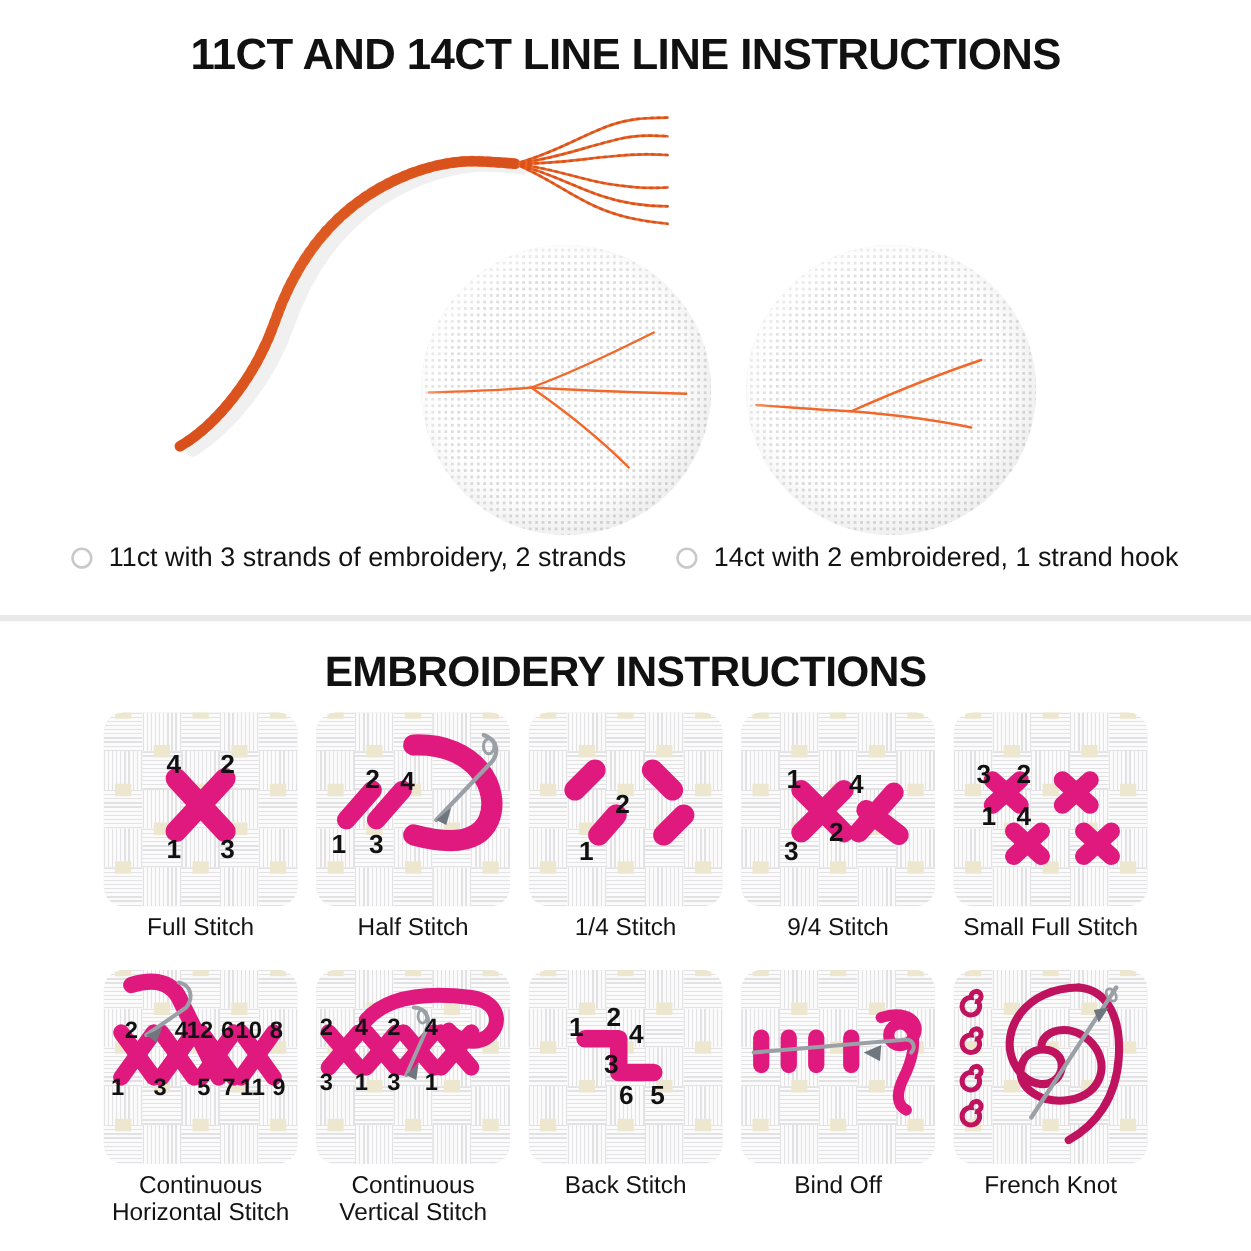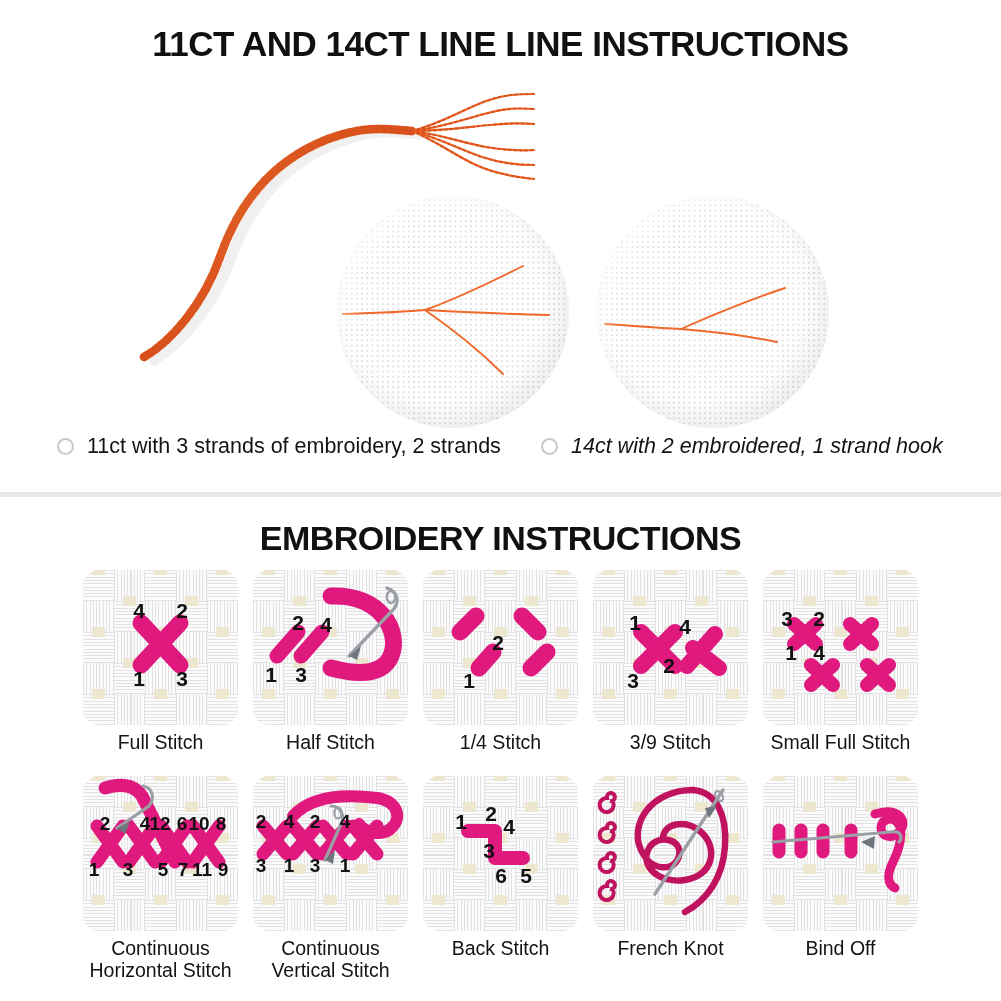--- a/index.html
+++ b/index.html
@@ -65,21 +65,21 @@
     border-right:14px solid #e8453c;
   }
   .ring-bullet{
     width:13px;height:13px;border-radius:50%;
     border:2px solid #c9c9c9;flex:none;
   }
   .note-text{font-size:22px;color:#131313;white-space:nowrap;}
 
   .caption-row{position:absolute;display:flex;align-items:center;gap:13px;}
   #caption-11ct{left:57px;top:434px;}
-  #caption-14ct{left:541px;top:434px;font-style:italic;}
+  #caption-14ct{left:541px;top:434px;}
   .caption-text{font-size:21.5px;color:#131313;white-space:nowrap;}
 
   
   #stitch-grid{
     position:absolute;left:0;top:570px;width:1001px;
   }
   .stitch-row{
     display:flex;justify-content:center;gap:15px;
   }
   .stitch-cell{width:155px;}
@@ -434,21 +434,21 @@
             </g>
             <g font-family="Liberation Sans, sans-serif" font-size="21" font-weight="bold" fill="#111">
               <text x="42" y="60" text-anchor="middle">1</text>
               <text x="92" y="64" text-anchor="middle">4</text>
               <text x="40" y="118" text-anchor="middle">3</text>
               <text x="76" y="103" text-anchor="middle">2</text>
             </g>
           </svg>
         </div>
         <div class="label">
-          <span>3/9 Stitch</span>
+          <span>9/4 Stitch</span>
         </div>
       </div>
 
       <div class="stitch-cell">
         <div class="tile">
           <div class="weave">
               <div class="cell w-h" style="left: 0px; top: 0px; width: 31px; height: 31px;"></div>
               <div class="cell w-hole" style="left: 9.3px; top: -4.96px; width: 12.4px; height: 9.92px;"></div>
               <div class="cell w-v" style="left: 31px; top: 0px; width: 31px; height: 31px;"></div>
               <div class="cell w-h" style="left: 62px; top: 0px; width: 31px; height: 31px;"></div>
@@ -773,20 +773,81 @@
               <div class="cell w-h" style="left: 0px; top: 124px; width: 31px; height: 31px;"></div>
               <div class="cell w-hole" style="left: 9.3px; top: 119.04px; width: 12.4px; height: 9.92px;"></div>
               <div class="cell w-v" style="left: 31px; top: 124px; width: 31px; height: 31px;"></div>
               <div class="cell w-h" style="left: 62px; top: 124px; width: 31px; height: 31px;"></div>
               <div class="cell w-hole" style="left: 71.3px; top: 119.04px; width: 12.4px; height: 9.92px;"></div>
               <div class="cell w-v" style="left: 93px; top: 124px; width: 31px; height: 31px;"></div>
               <div class="cell w-h" style="left: 124px; top: 124px; width: 31px; height: 31px;"></div>
               <div class="cell w-hole" style="left: 133.3px; top: 119.04px; width: 12.4px; height: 9.92px;"></div>
             </div>
           <svg class="tile-svg" viewBox="0 0 155 155">
+            <g stroke="#e0197f" stroke-width="13" stroke-linecap="round" fill="none">
+              <path d="M16,54 L16,76"></path>
+              <path d="M38,54 L38,76"></path>
+              <path d="M60,54 L60,76"></path>
+              <path d="M88,54 L88,76"></path>
+            </g>
+            <path d="M112,38 C136,30 146,46 136,56 C128,64 118,60 118,52 C118,44 128,40 134,46 C142,54 136,74 130,86 C124,98 124,108 132,112" stroke="#e0197f" stroke-width="9" fill="none" stroke-linecap="round"></path>
+            <g>
+              <path d="M136,66 C140,62 138,54 128,56 L10,66" stroke="#9aa0a6" stroke-width="3.2" fill="none" stroke-linecap="round"></path>
+              <path d="M98,66 L112,60 L111,73 Z" fill="#6f767d"></path>
+            </g>
+          </svg>
+        </div>
+        <div class="label">
+          <span>Bind Off</span>
+        </div>
+      </div>
+
+      <div class="stitch-cell">
+        <div class="tile">
+          <div class="weave">
+              <div class="cell w-h" style="left: 0px; top: 0px; width: 31px; height: 31px;"></div>
+              <div class="cell w-hole" style="left: 9.3px; top: -4.96px; width: 12.4px; height: 9.92px;"></div>
+              <div class="cell w-v" style="left: 31px; top: 0px; width: 31px; height: 31px;"></div>
+              <div class="cell w-h" style="left: 62px; top: 0px; width: 31px; height: 31px;"></div>
+              <div class="cell w-hole" style="left: 71.3px; top: -4.96px; width: 12.4px; height: 9.92px;"></div>
+              <div class="cell w-v" style="left: 93px; top: 0px; width: 31px; height: 31px;"></div>
+              <div class="cell w-h" style="left: 124px; top: 0px; width: 31px; height: 31px;"></div>
+              <div class="cell w-hole" style="left: 133.3px; top: -4.96px; width: 12.4px; height: 9.92px;"></div>
+              <div class="cell w-v" style="left: 0px; top: 31px; width: 31px; height: 31px;"></div>
+              <div class="cell w-h" style="left: 31px; top: 31px; width: 31px; height: 31px;"></div>
+              <div class="cell w-hole" style="left: 40.3px; top: 26.04px; width: 12.4px; height: 9.92px;"></div>
+              <div class="cell w-v" style="left: 62px; top: 31px; width: 31px; height: 31px;"></div>
+              <div class="cell w-h" style="left: 93px; top: 31px; width: 31px; height: 31px;"></div>
+              <div class="cell w-hole" style="left: 102.3px; top: 26.04px; width: 12.4px; height: 9.92px;"></div>
+              <div class="cell w-v" style="left: 124px; top: 31px; width: 31px; height: 31px;"></div>
+              <div class="cell w-h" style="left: 0px; top: 62px; width: 31px; height: 31px;"></div>
+              <div class="cell w-hole" style="left: 9.3px; top: 57.04px; width: 12.4px; height: 9.92px;"></div>
+              <div class="cell w-v" style="left: 31px; top: 62px; width: 31px; height: 31px;"></div>
+              <div class="cell w-h" style="left: 62px; top: 62px; width: 31px; height: 31px;"></div>
+              <div class="cell w-hole" style="left: 71.3px; top: 57.04px; width: 12.4px; height: 9.92px;"></div>
+              <div class="cell w-v" style="left: 93px; top: 62px; width: 31px; height: 31px;"></div>
+              <div class="cell w-h" style="left: 124px; top: 62px; width: 31px; height: 31px;"></div>
+              <div class="cell w-hole" style="left: 133.3px; top: 57.04px; width: 12.4px; height: 9.92px;"></div>
+              <div class="cell w-v" style="left: 0px; top: 93px; width: 31px; height: 31px;"></div>
+              <div class="cell w-h" style="left: 31px; top: 93px; width: 31px; height: 31px;"></div>
+              <div class="cell w-hole" style="left: 40.3px; top: 88.04px; width: 12.4px; height: 9.92px;"></div>
+              <div class="cell w-v" style="left: 62px; top: 93px; width: 31px; height: 31px;"></div>
+              <div class="cell w-h" style="left: 93px; top: 93px; width: 31px; height: 31px;"></div>
+              <div class="cell w-hole" style="left: 102.3px; top: 88.04px; width: 12.4px; height: 9.92px;"></div>
+              <div class="cell w-v" style="left: 124px; top: 93px; width: 31px; height: 31px;"></div>
+              <div class="cell w-h" style="left: 0px; top: 124px; width: 31px; height: 31px;"></div>
+              <div class="cell w-hole" style="left: 9.3px; top: 119.04px; width: 12.4px; height: 9.92px;"></div>
+              <div class="cell w-v" style="left: 31px; top: 124px; width: 31px; height: 31px;"></div>
+              <div class="cell w-h" style="left: 62px; top: 124px; width: 31px; height: 31px;"></div>
+              <div class="cell w-hole" style="left: 71.3px; top: 119.04px; width: 12.4px; height: 9.92px;"></div>
+              <div class="cell w-v" style="left: 93px; top: 124px; width: 31px; height: 31px;"></div>
+              <div class="cell w-h" style="left: 124px; top: 124px; width: 31px; height: 31px;"></div>
+              <div class="cell w-hole" style="left: 133.3px; top: 119.04px; width: 12.4px; height: 9.92px;"></div>
+            </div>
+          <svg class="tile-svg" viewBox="0 0 155 155">
 
             <g>
               <g fill="none" stroke="#c0135f" stroke-width="4">
                 <path d="M20,26 a7,7 0 1,1 -6,-4 a4,4 0 1,1 3,3"></path>
                 <path d="M20,56 a7,7 0 1,1 -6,-4 a4,4 0 1,1 3,3"></path>
                 <path d="M20,86 a7,7 0 1,1 -6,-4 a4,4 0 1,1 3,3"></path>
                 <path d="M20,114 a7,7 0 1,1 -6,-4 a4,4 0 1,1 3,3"></path>
               </g>
             </g>
 
@@ -796,76 +857,15 @@
               <path d="M130,14 L62,118" stroke="#9aa0a6" stroke-width="3.4" fill="none" stroke-linecap="round"></path>
               <path d="M112,32 L124,30 L116,42 Z" fill="#6f767d"></path>
               <ellipse cx="126" cy="20" rx="3.4" ry="5.4" fill="none" stroke="#9aa0a6" stroke-width="2.2" transform="rotate(-33 126 20)"></ellipse>
             </g>
           </svg>
         </div>
         <div class="label">
           <span>French Knot</span>
         </div>
       </div>
-
-      <div class="stitch-cell">
-        <div class="tile">
-          <div class="weave">
-              <div class="cell w-h" style="left: 0px; top: 0px; width: 31px; height: 31px;"></div>
-              <div class="cell w-hole" style="left: 9.3px; top: -4.96px; width: 12.4px; height: 9.92px;"></div>
-              <div class="cell w-v" style="left: 31px; top: 0px; width: 31px; height: 31px;"></div>
-              <div class="cell w-h" style="left: 62px; top: 0px; width: 31px; height: 31px;"></div>
-              <div class="cell w-hole" style="left: 71.3px; top: -4.96px; width: 12.4px; height: 9.92px;"></div>
-              <div class="cell w-v" style="left: 93px; top: 0px; width: 31px; height: 31px;"></div>
-              <div class="cell w-h" style="left: 124px; top: 0px; width: 31px; height: 31px;"></div>
-              <div class="cell w-hole" style="left: 133.3px; top: -4.96px; width: 12.4px; height: 9.92px;"></div>
-              <div class="cell w-v" style="left: 0px; top: 31px; width: 31px; height: 31px;"></div>
-              <div class="cell w-h" style="left: 31px; top: 31px; width: 31px; height: 31px;"></div>
-              <div class="cell w-hole" style="left: 40.3px; top: 26.04px; width: 12.4px; height: 9.92px;"></div>
-              <div class="cell w-v" style="left: 62px; top: 31px; width: 31px; height: 31px;"></div>
-              <div class="cell w-h" style="left: 93px; top: 31px; width: 31px; height: 31px;"></div>
-              <div class="cell w-hole" style="left: 102.3px; top: 26.04px; width: 12.4px; height: 9.92px;"></div>
-              <div class="cell w-v" style="left: 124px; top: 31px; width: 31px; height: 31px;"></div>
-              <div class="cell w-h" style="left: 0px; top: 62px; width: 31px; height: 31px;"></div>
-              <div class="cell w-hole" style="left: 9.3px; top: 57.04px; width: 12.4px; height: 9.92px;"></div>
-              <div class="cell w-v" style="left: 31px; top: 62px; width: 31px; height: 31px;"></div>
-              <div class="cell w-h" style="left: 62px; top: 62px; width: 31px; height: 31px;"></div>
-              <div class="cell w-hole" style="left: 71.3px; top: 57.04px; width: 12.4px; height: 9.92px;"></div>
-              <div class="cell w-v" style="left: 93px; top: 62px; width: 31px; height: 31px;"></div>
-              <div class="cell w-h" style="left: 124px; top: 62px; width: 31px; height: 31px;"></div>
-              <div class="cell w-hole" style="left: 133.3px; top: 57.04px; width: 12.4px; height: 9.92px;"></div>
-              <div class="cell w-v" style="left: 0px; top: 93px; width: 31px; height: 31px;"></div>
-              <div class="cell w-h" style="left: 31px; top: 93px; width: 31px; height: 31px;"></div>
-              <div class="cell w-hole" style="left: 40.3px; top: 88.04px; width: 12.4px; height: 9.92px;"></div>
-              <div class="cell w-v" style="left: 62px; top: 93px; width: 31px; height: 31px;"></div>
-              <div class="cell w-h" style="left: 93px; top: 93px; width: 31px; height: 31px;"></div>
-              <div class="cell w-hole" style="left: 102.3px; top: 88.04px; width: 12.4px; height: 9.92px;"></div>
-              <div class="cell w-v" style="left: 124px; top: 93px; width: 31px; height: 31px;"></div>
-              <div class="cell w-h" style="left: 0px; top: 124px; width: 31px; height: 31px;"></div>
-              <div class="cell w-hole" style="left: 9.3px; top: 119.04px; width: 12.4px; height: 9.92px;"></div>
-              <div class="cell w-v" style="left: 31px; top: 124px; width: 31px; height: 31px;"></div>
-              <div class="cell w-h" style="left: 62px; top: 124px; width: 31px; height: 31px;"></div>
-              <div class="cell w-hole" style="left: 71.3px; top: 119.04px; width: 12.4px; height: 9.92px;"></div>
-              <div class="cell w-v" style="left: 93px; top: 124px; width: 31px; height: 31px;"></div>
-              <div class="cell w-h" style="left: 124px; top: 124px; width: 31px; height: 31px;"></div>
-              <div class="cell w-hole" style="left: 133.3px; top: 119.04px; width: 12.4px; height: 9.92px;"></div>
-            </div>
-          <svg class="tile-svg" viewBox="0 0 155 155">
-            <g stroke="#e0197f" stroke-width="13" stroke-linecap="round" fill="none">
-              <path d="M16,54 L16,76"></path>
-              <path d="M38,54 L38,76"></path>
-              <path d="M60,54 L60,76"></path>
-              <path d="M88,54 L88,76"></path>
-            </g>
-            <path d="M112,38 C136,30 146,46 136,56 C128,64 118,60 118,52 C118,44 128,40 134,46 C142,54 136,74 130,86 C124,98 124,108 132,112" stroke="#e0197f" stroke-width="9" fill="none" stroke-linecap="round"></path>
-            <g>
-              <path d="M136,66 C140,62 138,54 128,56 L10,66" stroke="#9aa0a6" stroke-width="3.2" fill="none" stroke-linecap="round"></path>
-              <path d="M98,66 L112,60 L111,73 Z" fill="#6f767d"></path>
-            </g>
-          </svg>
-        </div>
-        <div class="label">
-          <span>Bind Off</span>
-        </div>
-      </div>
     </div>
   </div>
 </div>
 
 </body></html>

